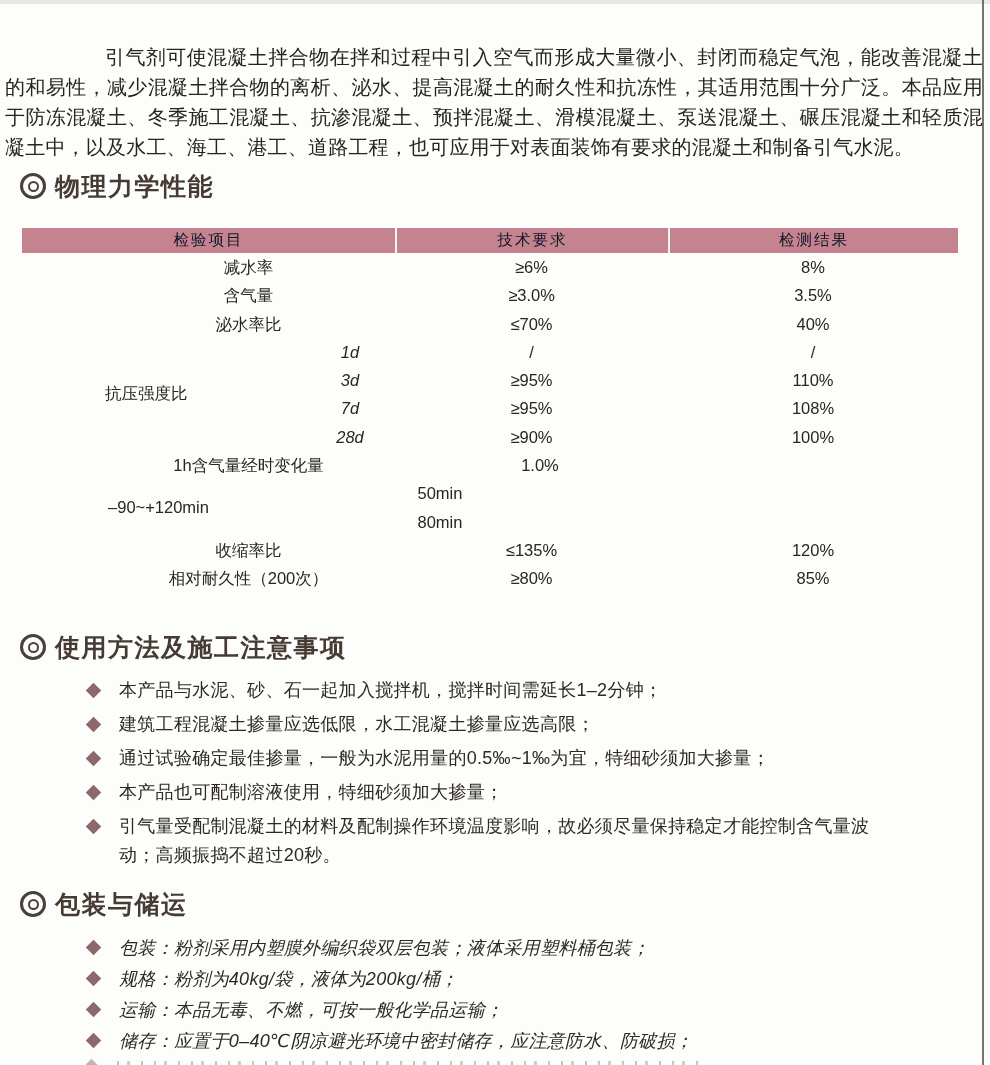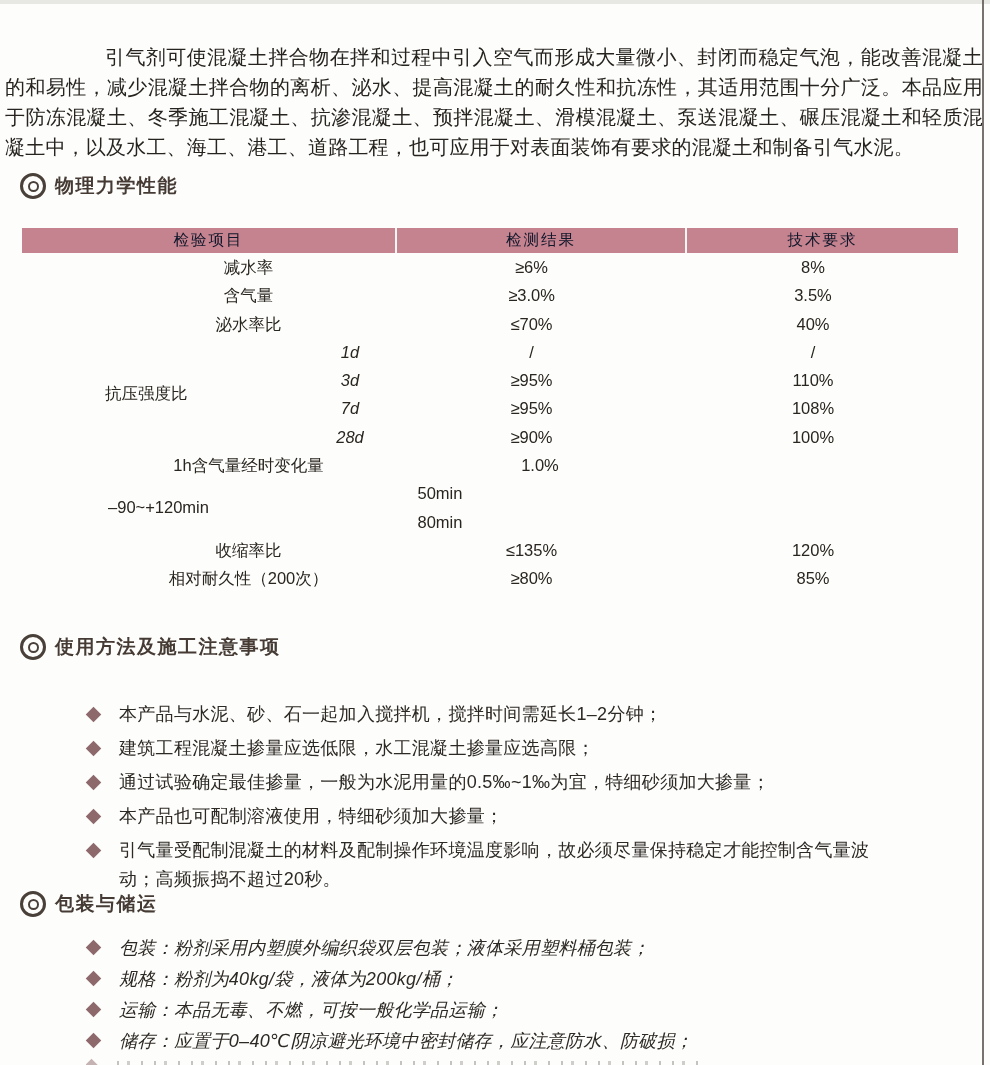--- a/index.html
+++ b/index.html
@@ -23,21 +23,21 @@
   .intro{
     position:absolute;left:5px;top:22px;width:978px;
     font-size:20px;line-height:30px;text-align:justify;
     text-indent:100px;color:#272420;letter-spacing:.2px;
   }
 
   
   .sec{
     position:absolute;left:20px;height:32px;
     display:flex;align-items:center;
-    font-weight:bold;font-size:19px;color:#453b34;letter-spacing:1.5px;
+    font-weight:bold;font-size:25px;color:#453b34;letter-spacing:1.5px;
   }
   .ring{
     width:20px;height:20px;flex:none;
     border:3px solid #4a403a;border-radius:50%;
     display:flex;align-items:center;justify-content:center;
     margin-right:9px;box-sizing:content-box;
   }
   .ring::after{content:"";width:7px;height:7px;border:2.5px solid #4a403a;border-radius:50%;}
   #sec-physical{top:170px;}
   #sec-usage{top:631px;}
@@ -57,21 +57,21 @@
   .simple .c1{text-align:center;padding-left:80px;box-sizing:border-box;}
   .simple .c2,.simple .c3{text-align:center;}
   .gcol{display:flex;box-sizing:border-box;}
   .glabel{flex:1;display:flex;align-items:center;padding-left:83px;box-sizing:border-box;}
   .ages{width:90px;flex:none;font-style:italic;}
   .line{height:28.3px;line-height:28.3px;text-align:center;}
   .center-span{display:flex;align-items:center;justify-content:center;}
 
   
   .bullets{position:absolute;left:88px;}
-  #usage-bullets{top:676px;margin-top:24px;}
+  #usage-bullets{top:676px;}
   #packaging-bullets{top:933px;font-style:italic;}
   .bullet{display:flex;align-items:flex-start;}
   #usage-bullets .bullet{margin-bottom:5px;}
   #packaging-bullets .bullet{margin-bottom:1px;}
   .diamond{
     width:11px;height:11px;flex:none;
     background:#8e696c;transform:rotate(45deg);
     margin:9px 20px 0 0;
   }
   .btext{font-size:18px;line-height:29px;color:#2d2925;max-width:780px;letter-spacing:.3px;}
@@ -101,22 +101,22 @@
   <p class="intro">引气剂可使混凝土拌合物在拌和过程中引入空气而形成大量微小、封闭而稳定气泡，能改善混凝土的和易性，减少混凝土拌合物的离析、泌水、提高混凝土的耐久性和抗冻性，其适用范围十分广泛。本品应用于防冻混凝土、冬季施工混凝土、抗渗混凝土、预拌混凝土、滑模混凝土、泵送混凝土、碾压混凝土和轻质混凝土中，以及水工、海工、港工、道路工程，也可应用于对表面装饰有要求的混凝土和制备引气水泥。</p>
 
   <div class="sec" id="sec-physical">
     <span class="ring"></span>
     <span>物理力学性能</span>
   </div>
 
   <div class="ptable">
     <div class="thead">
       <div class="th c1">检验项目</div>
+      <div class="th c2">技术要求</div>
       <div class="th c3">检测结果</div>
-      <div class="th c2">技术要求</div>
     </div>
 
     <div class="trow simple">
       <div class="c1">减水率</div>
       <div class="c2">≥6%</div>
       <div class="c3">8%</div>
     </div>
     <div class="trow simple">
       <div class="c1">含气量</div>
       <div class="c2">≥3.0%</div>

